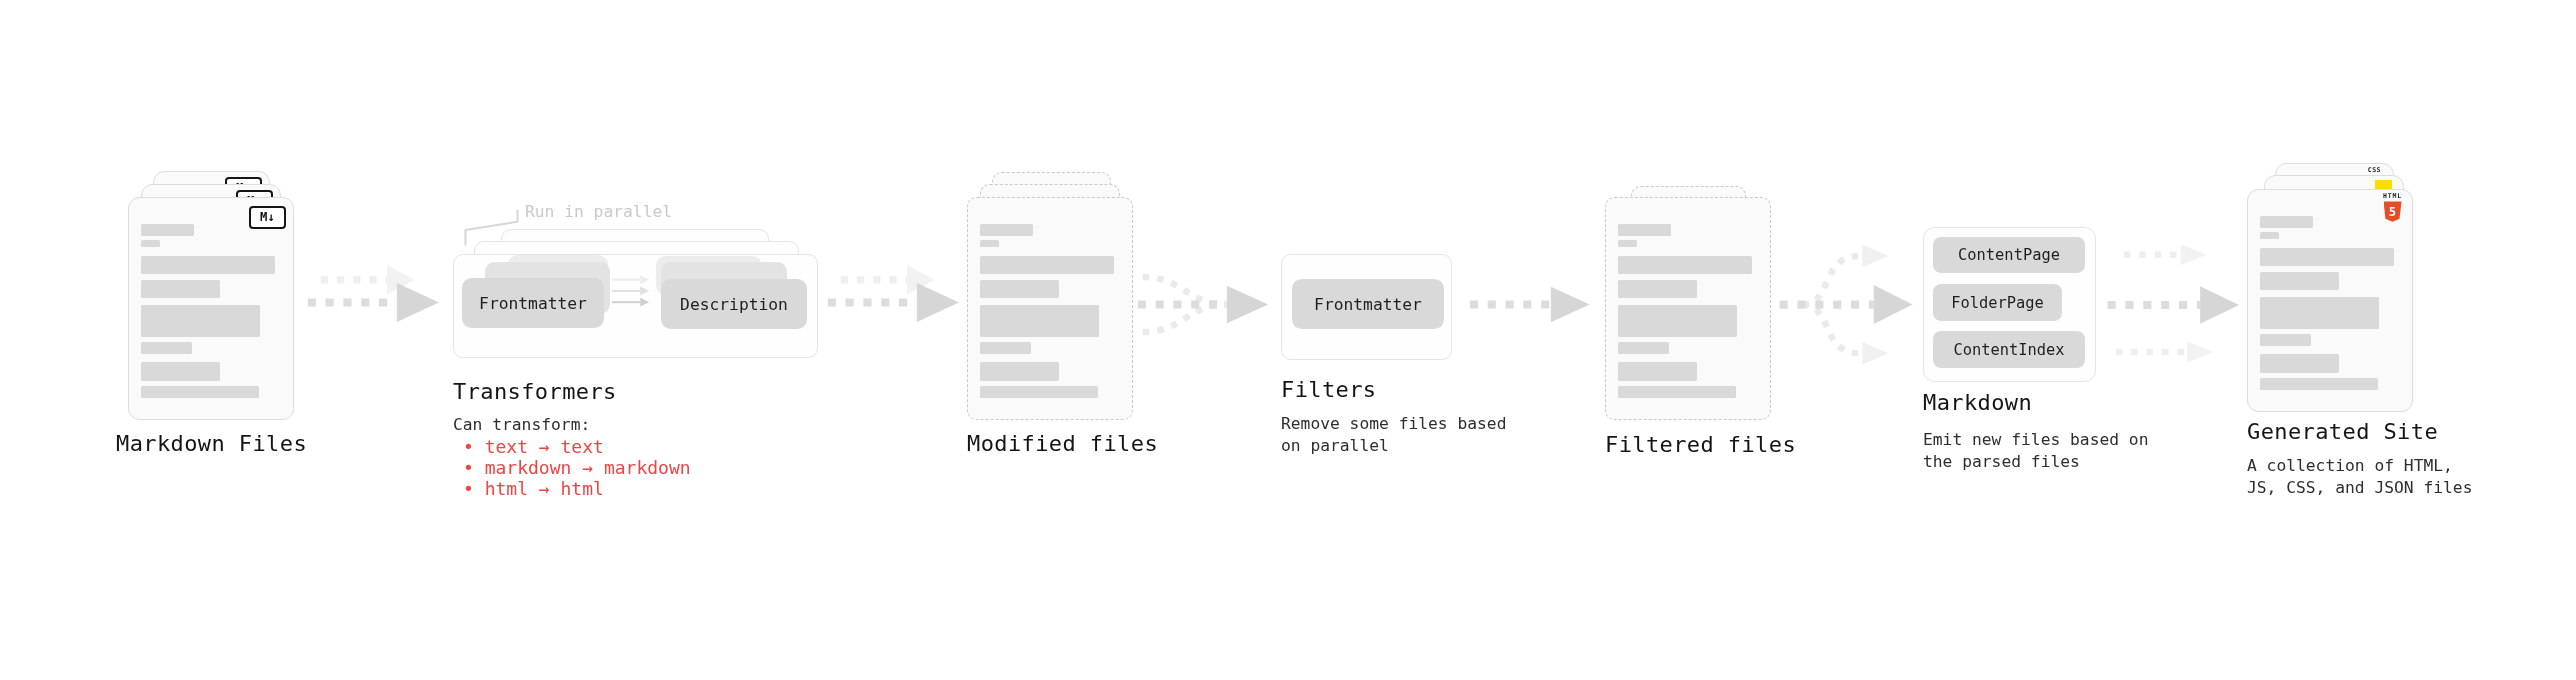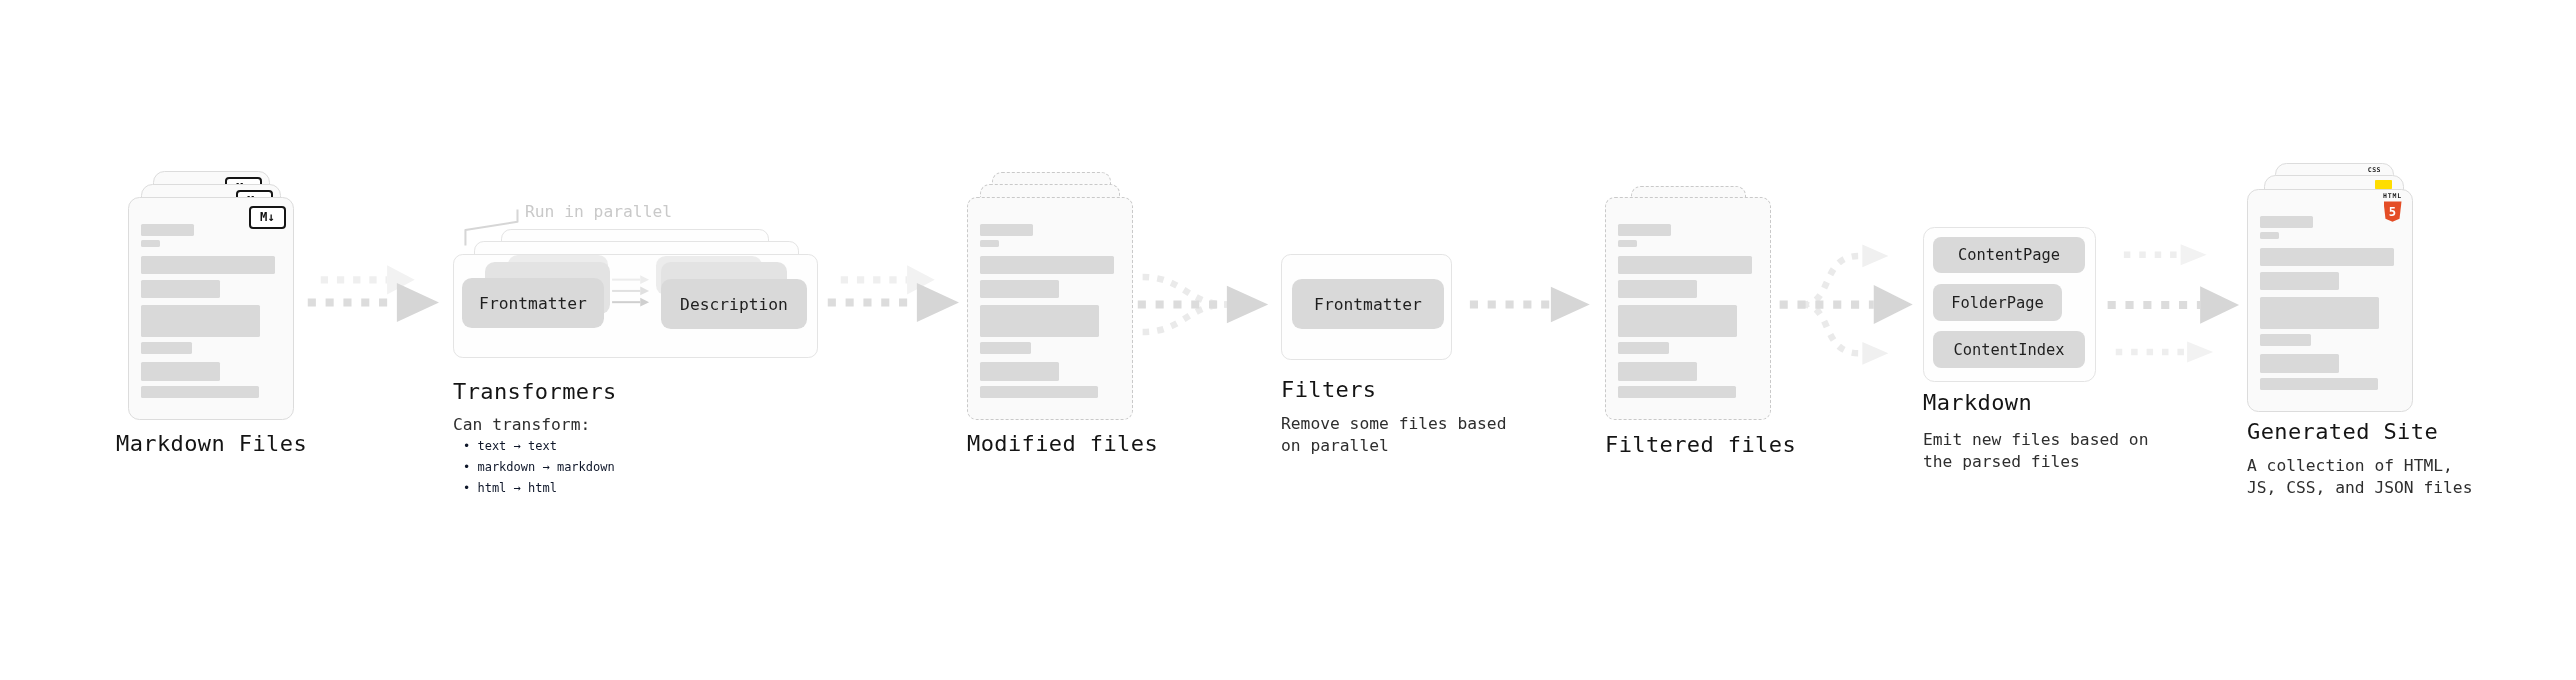--- a/index.html
+++ b/index.html
@@ -31,21 +31,21 @@
   .panel{position:absolute;background:#fefefe;border:1.6px solid #e4e4e4;border-radius:9.8px;box-sizing:border-box;}
   .node{position:absolute;background:#d9d9d9;border-radius:9.8px;display:flex;align-items:center;
     justify-content:center;font-size:16.3px;color:#1f1f1f;white-space:nowrap;}
   .node.em{font-size:15.4px;border-radius:8.1px;}
   .ghost{position:absolute;border-radius:9.8px;}
   .ghost.g1{background:#e3e3e3;}
   .ghost.g2{background:#ececec;}
   
   .stage-title{position:absolute;font-size:22px;color:#141414;letter-spacing:0.4px;white-space:nowrap;}
   .stage-sub{position:absolute;font-size:16.3px;line-height:22px;color:#2e2e2e;white-space:nowrap;}
-  .bullets{position:absolute;font-size:12px;line-height:21px;color:#0f172a;white-space:nowrap;}
+  .bullets{position:absolute;font-size:18px;line-height:21px;color:#ef4444;white-space:nowrap;}
   .annotation{position:absolute;font-size:16.3px;color:#c9c9c9;white-space:nowrap;}
   svg{position:absolute;overflow:visible;}
 </style>
 </head>
 <body>
 
 <div id="canvas">
 
   <div class="doc" style="left:153px;top:171px;width:117px;height:223px;">
     <div class="badge-md small-peek">

